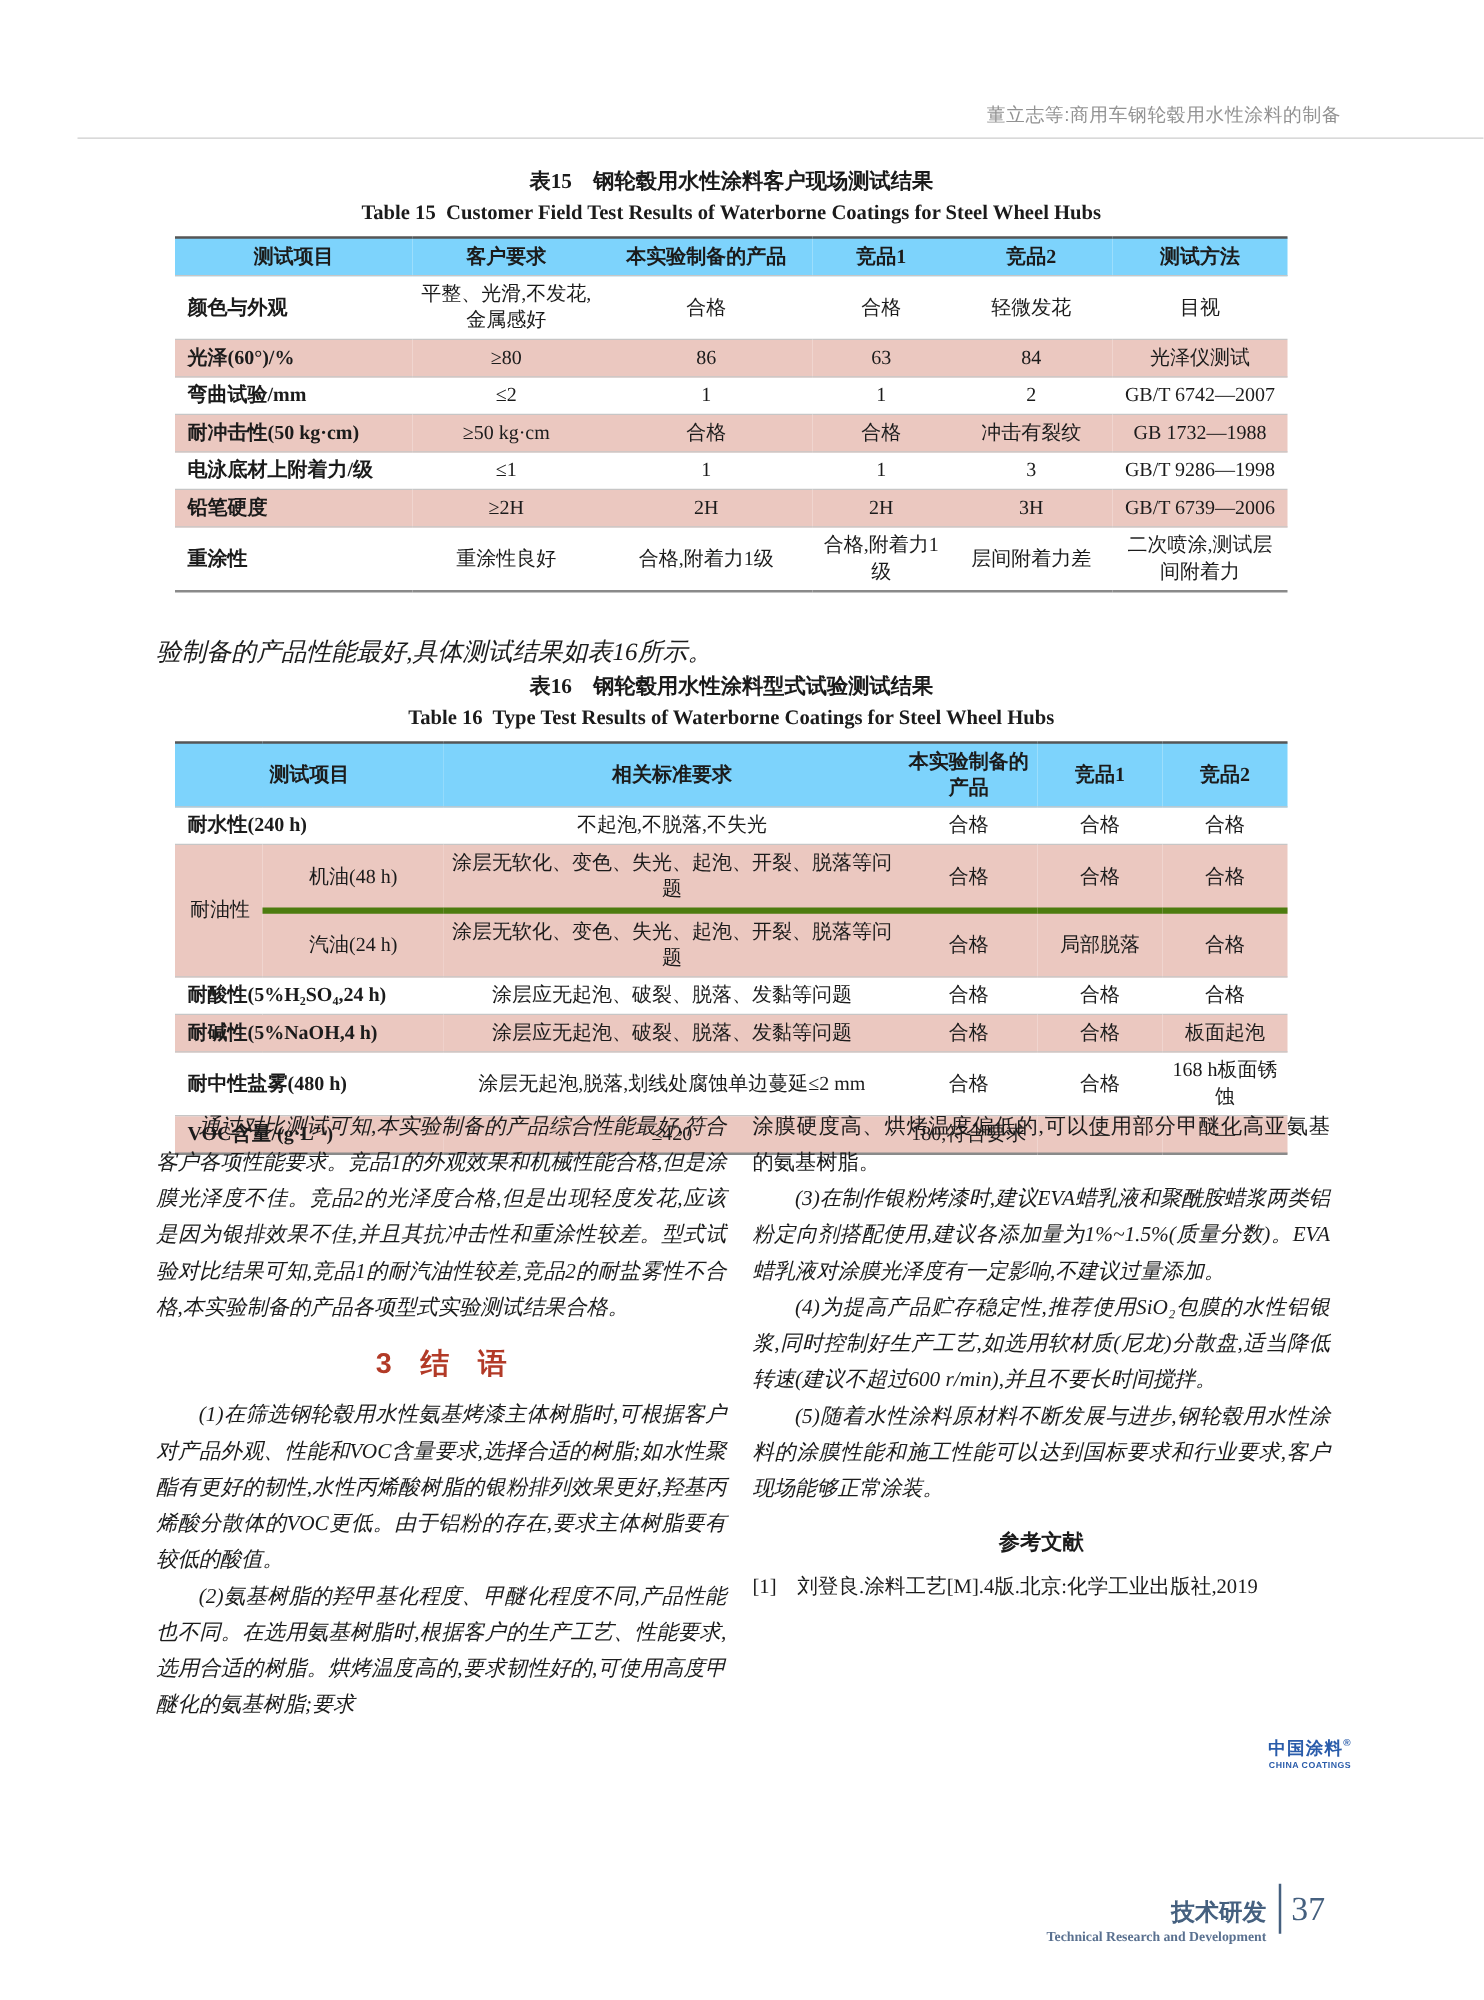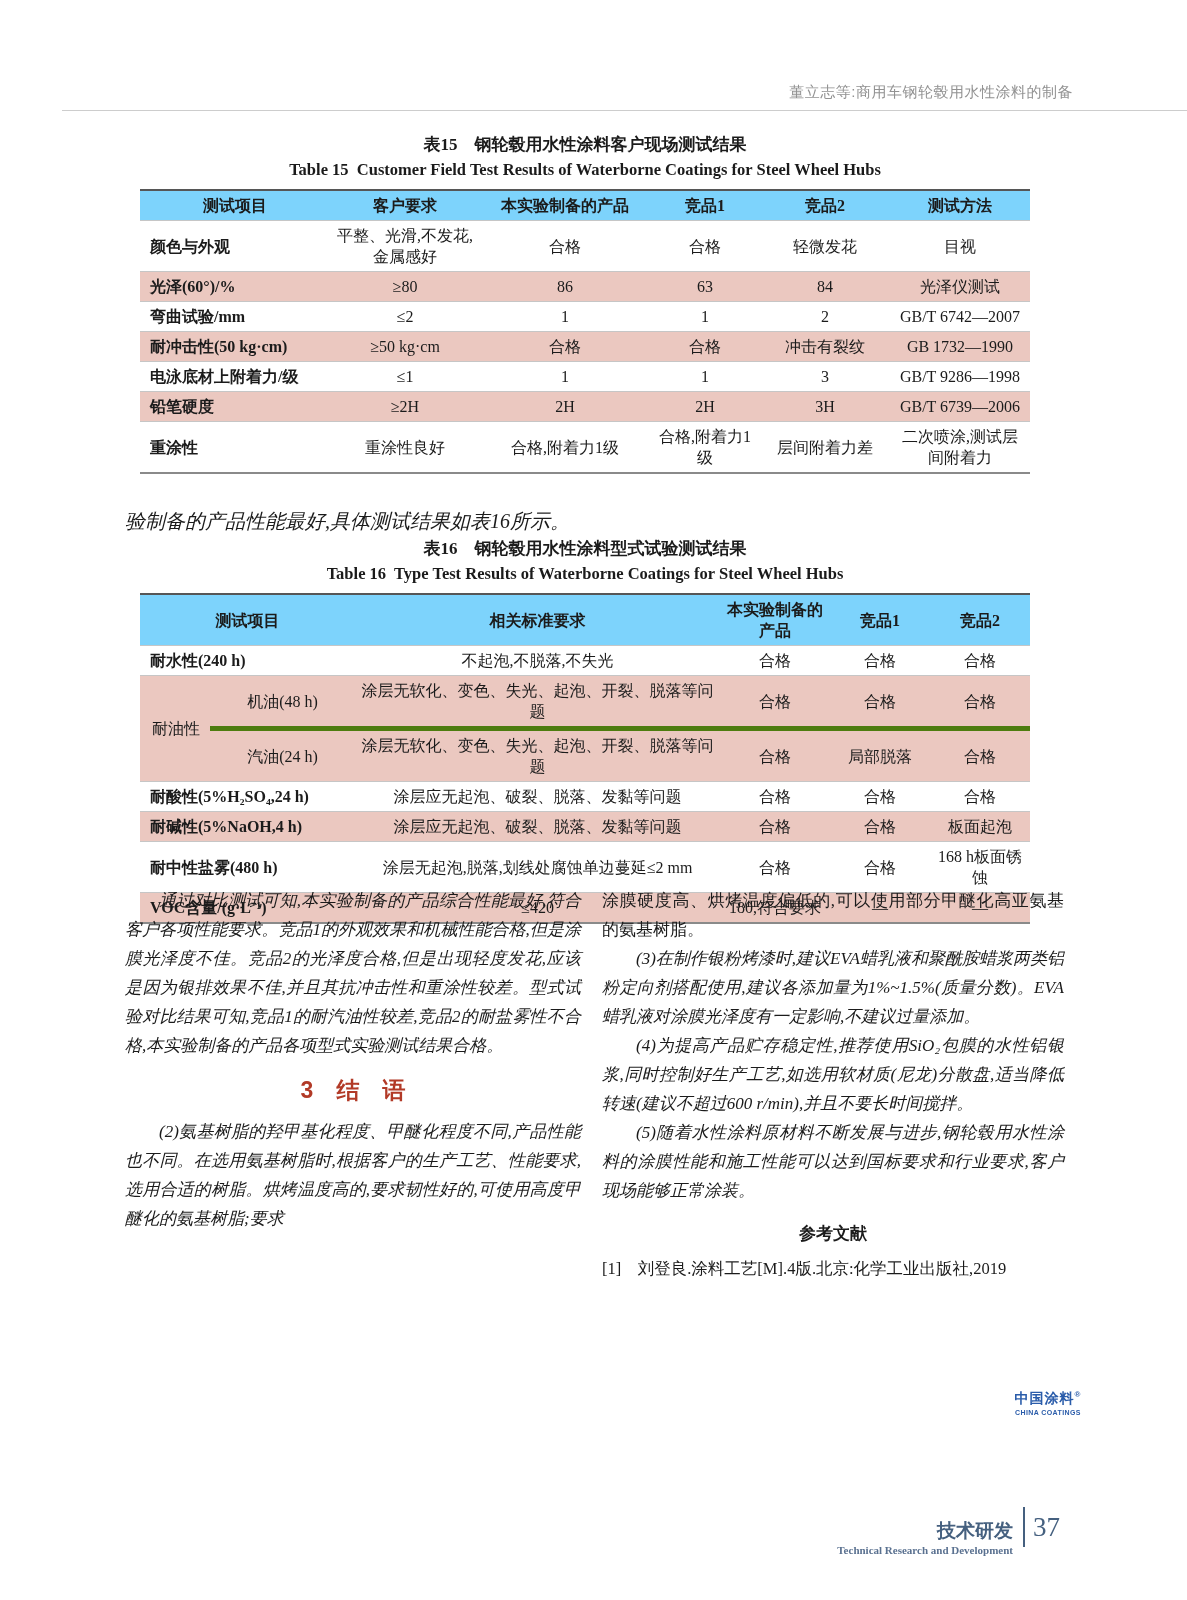--- a/index.html
+++ b/index.html
@@ -111,21 +111,21 @@
           <td>1</td>
           <td>2</td>
           <td>GB/T 6742—2007</td>
         </tr>
         <tr class="stripe">
           <td class="item">耐冲击性(50 kg·cm)</td>
           <td>≥50 kg·cm</td>
           <td>合格</td>
           <td>合格</td>
           <td>冲击有裂纹</td>
-          <td>GB 1732—1990</td>
+          <td>GB 1732—1988</td>
         </tr>
         <tr>
           <td class="item">电泳底材上附着力/级</td>
           <td>≤1</td>
           <td>1</td>
           <td>1</td>
           <td>3</td>
           <td>GB/T 9286—1998</td>
         </tr>
         <tr class="stripe">
@@ -222,20 +222,21 @@
           <td>—</td>
           <td>—</td>
         </tr>
       </tbody>
     </table>
   </div>
 
   <div class="col" id="col-left">
     <p class="p-indent">通过对比测试可知,本实验制备的产品综合性能最好,符合客户各项性能要求。竞品1的外观效果和机械性能合格,但是涂膜光泽度不佳。竞品2的光泽度合格,但是出现轻度发花,应该是因为银排效果不佳,并且其抗冲击性和重涂性较差。型式试验对比结果可知,竞品1的耐汽油性较差,竞品2的耐盐雾性不合格,本实验制备的产品各项型式实验测试结果合格。</p>
     <div class="sec-heading">3　结　语</div>
+    <p class="p-indent">(1)在筛选钢轮毂用水性氨基烤漆主体树脂时,可根据客户对产品外观、性能和VOC含量要求,选择合适的树脂;如水性聚酯有更好的韧性,水性丙烯酸树脂的银粉排列效果更好,羟基丙烯酸分散体的VOC更低。由于铝粉的存在,要求主体树脂要有较低的酸值。</p>
     <p class="p-indent">(2)氨基树脂的羟甲基化程度、甲醚化程度不同,产品性能也不同。在选用氨基树脂时,根据客户的生产工艺、性能要求,选用合适的树脂。烘烤温度高的,要求韧性好的,可使用高度甲醚化的氨基树脂;要求</p>
   </div>
 
   <div class="col" id="col-right">
     <p>涂膜硬度高、烘烤温度偏低的,可以使用部分甲醚化高亚氨基的氨基树脂。</p>
     <p class="p-indent">(3)在制作银粉烤漆时,建议EVA蜡乳液和聚酰胺蜡浆两类铝粉定向剂搭配使用,建议各添加量为1%~1.5%(质量分数)。EVA蜡乳液对涂膜光泽度有一定影响,不建议过量添加。</p>
     <p class="p-indent">(4)为提高产品贮存稳定性,推荐使用SiO₂包膜的水性铝银浆,同时控制好生产工艺,如选用软材质(尼龙)分散盘,适当降低转速(建议不超过600 r/min),并且不要长时间搅拌。</p>
     <p class="p-indent">(5)随着水性涂料原材料不断发展与进步,钢轮毂用水性涂料的涂膜性能和施工性能可以达到国标要求和行业要求,客户现场能够正常涂装。</p>
     <div class="ref-heading">参考文献</div>
     <div class="ref-item">[1]　刘登良.涂料工艺[M].4版.北京:化学工业出版社,2019</div>

